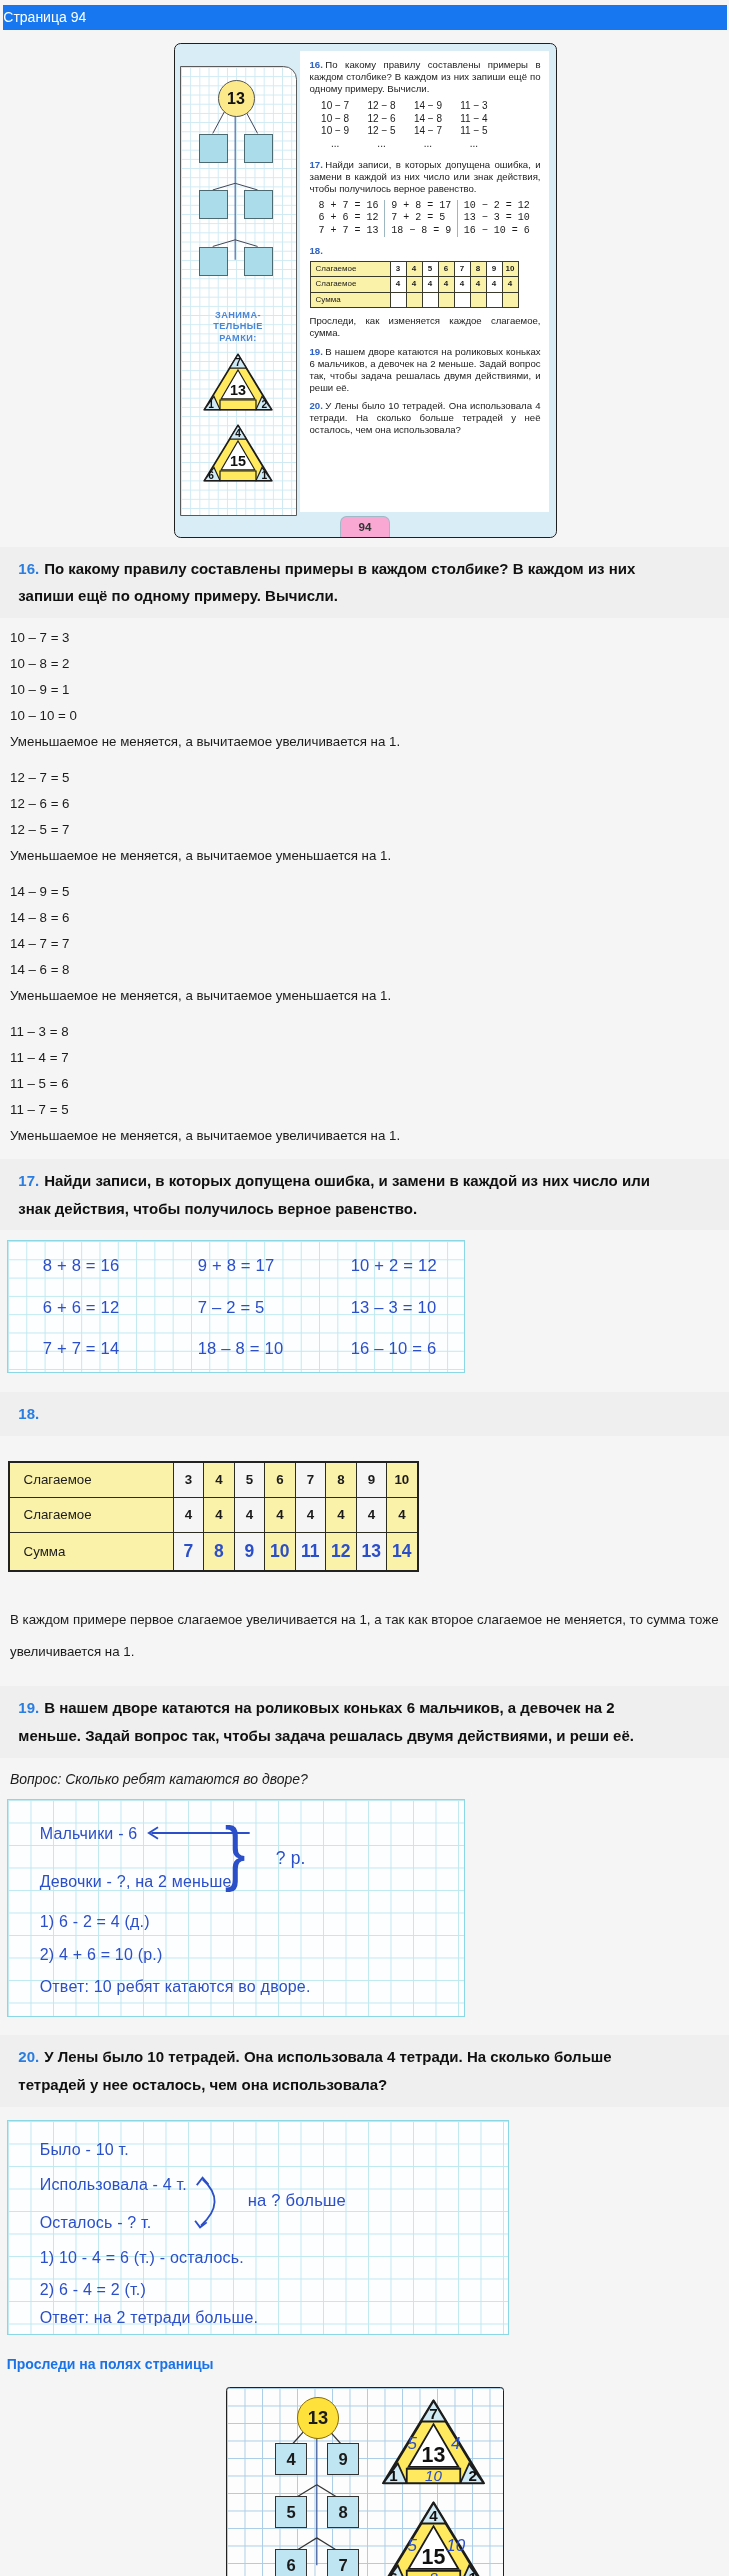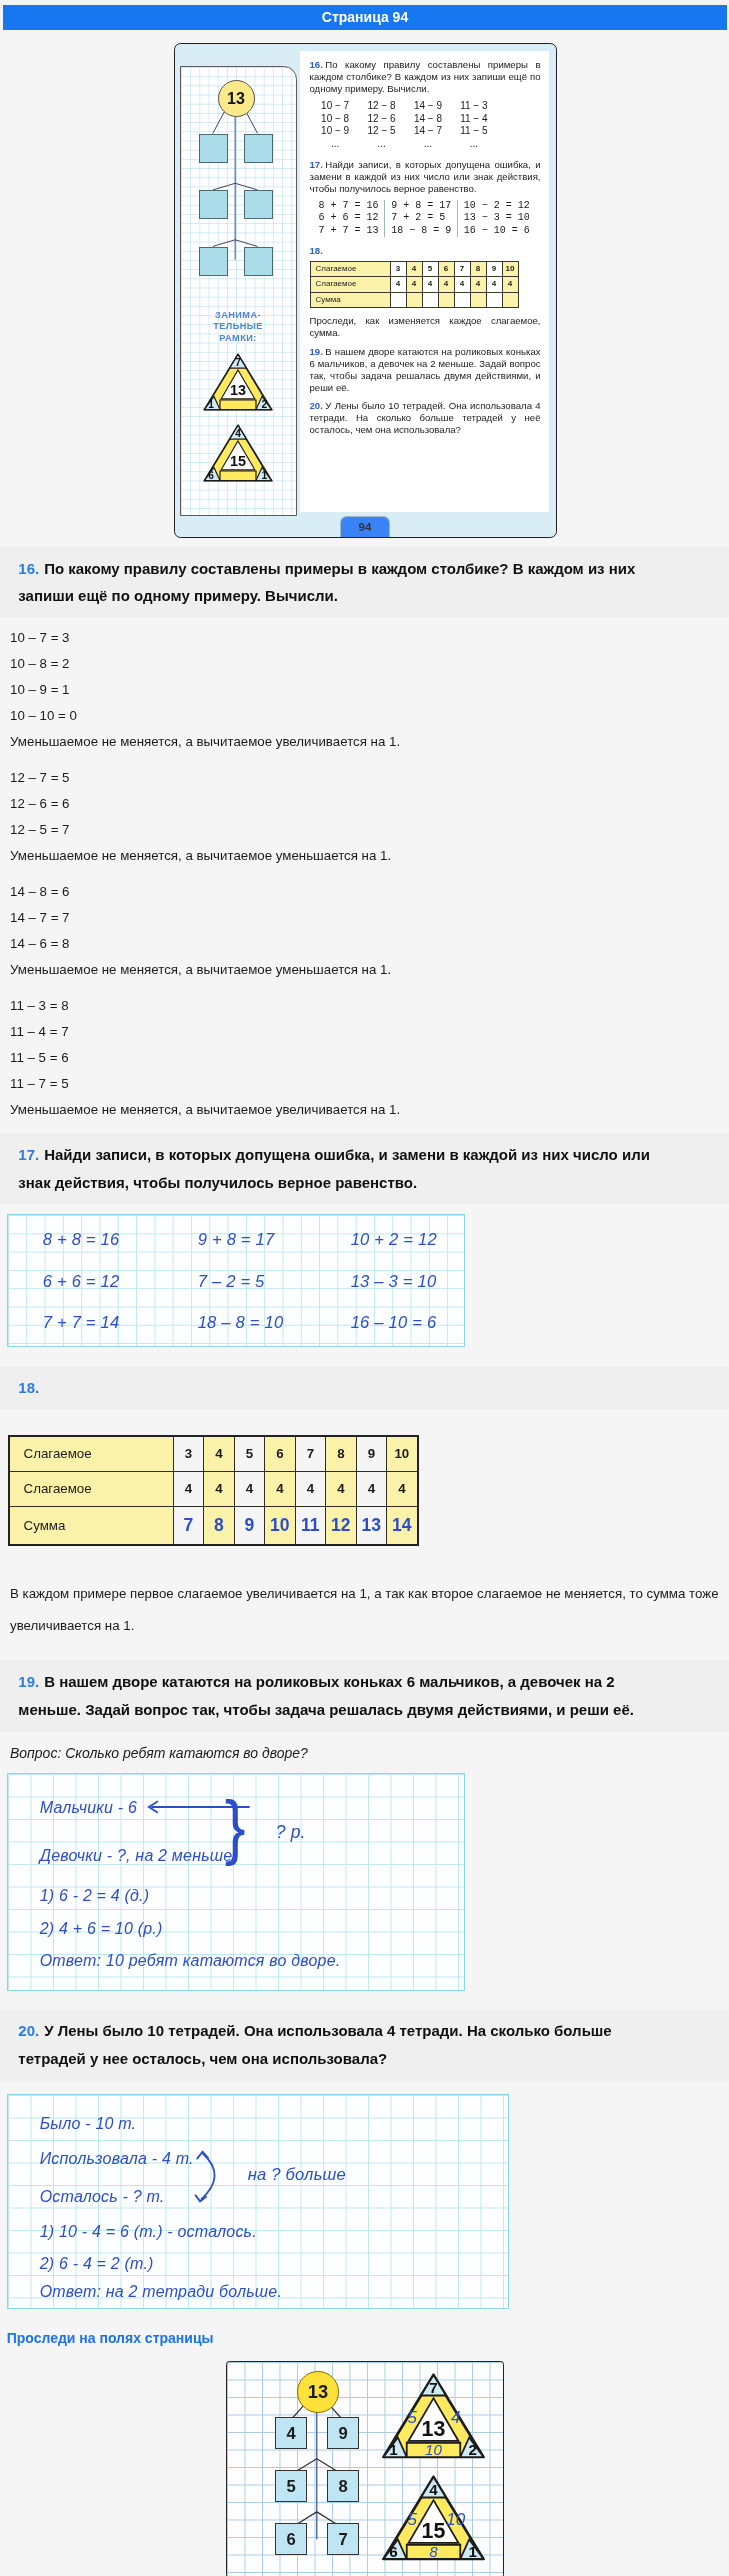--- a/index.html
+++ b/index.html
@@ -1,20 +1,20 @@
 <!DOCTYPE html>
 <html style="font-size:13.3px"><head>
 <meta charset="utf-8">
 <style>
   html,body{margin:0;padding:0;background:#f5f5f6;font-family:"Liberation Sans",sans-serif;color:#1b1b1b;}
   .wrap{width:730px;margin:0 auto;position:relative;padding-bottom:16.6px;}
 
   
   .pghead{margin:5px 3.3px 0;height:25px;background:#1677f0;color:#fff;
-    font-size:14px;font-weight:bold;text-align:center;line-height:25px;}
+    font-size:14px;font-weight:normal;line-height:25px;}
 
   
   .tbfig{width:381px;height:493px;margin:13.3px auto 0;background:#d9edf7;
     border:1.7px solid #1f1f1f;border-radius:6.7px;position:relative;overflow:hidden;}
   .tb-grid{position:absolute;left:5px;top:21.6px;width:115px;bottom:21.6px;
     background-color:#fff;
     background-image:linear-gradient(#cfeaf3 0.8px,transparent 0.8px),linear-gradient(90deg,#cfeaf3 0.8px,transparent 0.8px);
     background-size:9.2px 9.2px;border:0.8px solid #5a5a5a;border-top-right-radius:13.3px;}
   .tb-circle{position:absolute;left:37px;top:13.3px;width:35px;height:35px;border-radius:50%;
     background:#fce98a;border:1.2px solid #555;text-align:center;line-height:35px;
@@ -32,40 +32,40 @@
   .tb-eq16 .dots{text-align:center;}
   .tb-eq17{display:flex;padding-left:3.3px;margin:5px 0 8.3px;font-size:10px;}
   .tb-eq17 .col{padding:0 5.8px;line-height:12.5px;font-family:Liberation Mono, monospace;}
   .tb-eq17 .col + .col{border-left:0.8px solid #9db6c0;}
   table.tbt{border-collapse:collapse;margin:3.3px 0 6.7px;}
   table.tbt td{border:0.8px solid #3a3a2c;font-size:8px;height:12.5px;text-align:center;}
   table.tbt td.l{width:73px;background:#fbf2a9;text-align:left;padding-left:5px;}
   table.tbt td.v{width:13px;font-weight:bold;}
   table.tbt td.v.y{background:#fbf2a9;}
   .tb-tab{position:absolute;left:50%;transform:translateX(-50%);bottom:0;width:48px;height:20px;
-    background:#3b82f6;border:1.2px solid #9fb9c6;border-bottom:none;border-radius:6.7px 6.7px 0 0;
+    background:#f9a8d4;border:1.2px solid #9fb9c6;border-bottom:none;border-radius:6.7px 6.7px 0 0;
     text-align:center;font-weight:bold;font-size:11.6px;line-height:20px;color:#333;}
 
   
   .band{background:#efefef;margin-top:8.3px;padding:8.3px 58px 8.3px 18.3px;
     font-weight:bold;font-size:15px;line-height:27.5px;color:#101010;}
   .band .num{color:#2a7de1;margin-right:5px;}
   .plain{padding-left:10px;font-size:13.3px;line-height:26px;}
   .group{margin:3.3px 0 10px;}
   .qline{padding-left:10px;font-style:italic;font-size:14px;margin:13.3px 0 11.6px;}
 
   .squared{position:relative;margin-left:6.7px;width:456px;
     background-color:#fdfeff;border:1.7px solid #8bd8e4;
     background-image:linear-gradient(#bfe9f0 0.8px,transparent 0.8px),linear-gradient(90deg,#bfe9f0 0.8px,transparent 0.8px);}
   .cells22{background-size:18.3px 18.3px;}
   .cells27{background-size:22.5px 22.5px;}
   .g17{height:131px;margin-top:10px;}
   .g19{height:216px;}
   .g20{height:213px;padding-left:44px;}
-  .hand{position:absolute;font-style:italic;color:#2b4ec9;font-size:16px;letter-spacing:0.2px;white-space:nowrap;}
+  .hand{position:absolute;color:#2b4ec9;font-size:16px;letter-spacing:0.2px;white-space:nowrap;}
   .g17 .hand{font-size:16.6px;}
   .g17 .r1{top:15px;} .g17 .r2{top:57px;} .g17 .r3{top:98px;}
   .g17 .c1{left:35px;} .g17 .c2{left:190px;} .g17 .c3{left:343px;}
   .g19 .l1{left:32px;top:25px;} .g19 .l2{left:32px;top:73px;} .g19 .l3{left:32px;top:113px;}
   .g19 .l4{left:32px;top:146px;} .g19 .l5{left:32px;top:178px;}
   .g20 .l1{left:32px;top:20px;} .g20 .l2{left:32px;top:55px;} .g20 .l3{left:32px;top:93px;}
   .g20 .l4{left:32px;top:128px;} .g20 .l5{left:32px;top:160px;} .g20 .l6{left:32px;top:188px;}
   .brace{position:absolute;left:215px;top:13.3px;color:#2b4ec9;font-size:73px;line-height:77px;
     font-weight:400;transform:scaleX(.85);}
   .bracelab{left:268px;top:48px;font-size:17.5px;}
@@ -264,20 +264,21 @@
       <div class="plain">10 – 10 = 0</div>
       <div class="plain">Уменьшаемое не меняется, а вычитаемое увеличивается на 1.</div>
     </div>
     <div class="group">
       <div class="plain">12 – 7 = 5</div>
       <div class="plain">12 – 6 = 6</div>
       <div class="plain">12 – 5 = 7</div>
       <div class="plain">Уменьшаемое не меняется, а вычитаемое уменьшается на 1.</div>
     </div>
     <div class="group">
+      <div class="plain">14 – 9 = 5</div>
       <div class="plain">14 – 8 = 6</div>
       <div class="plain">14 – 7 = 7</div>
       <div class="plain">14 – 6 = 8</div>
       <div class="plain">Уменьшаемое не меняется, а вычитаемое уменьшается на 1.</div>
     </div>
     <div class="group">
       <div class="plain">11 – 3 = 8</div>
       <div class="plain">11 – 4 = 7</div>
       <div class="plain">11 – 5 = 6</div>
       <div class="plain">11 – 7 = 5</div>

